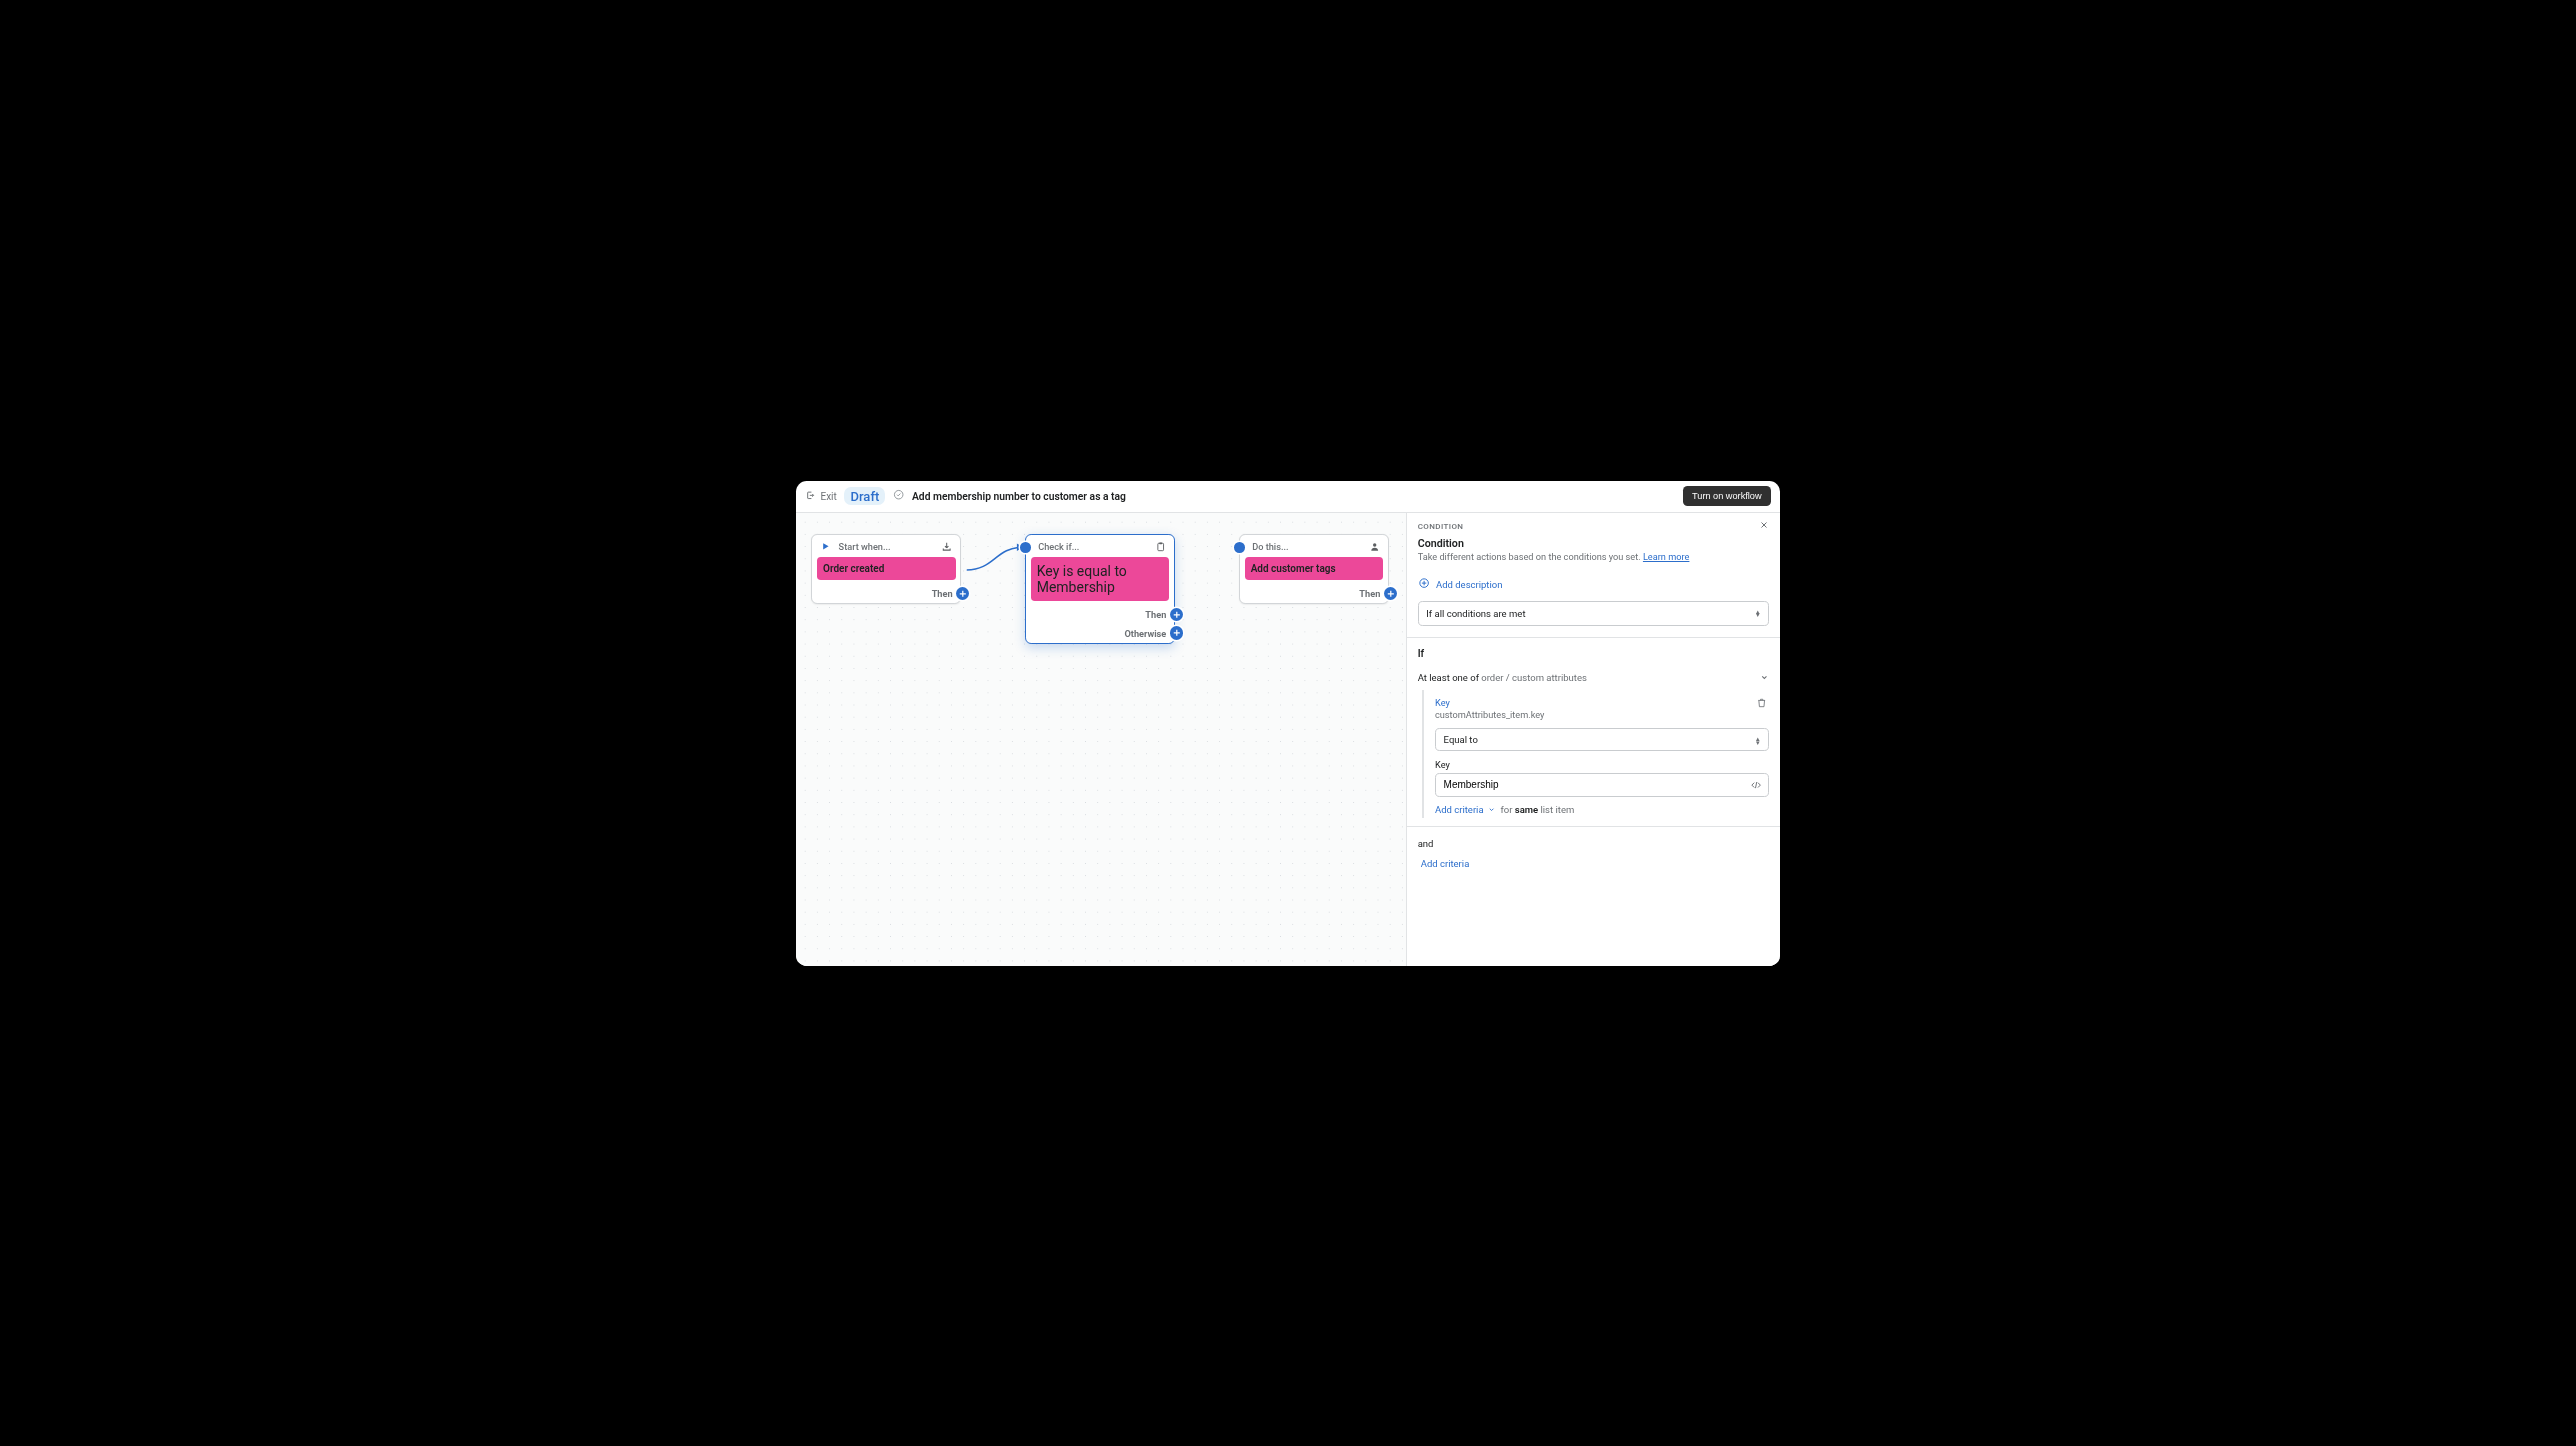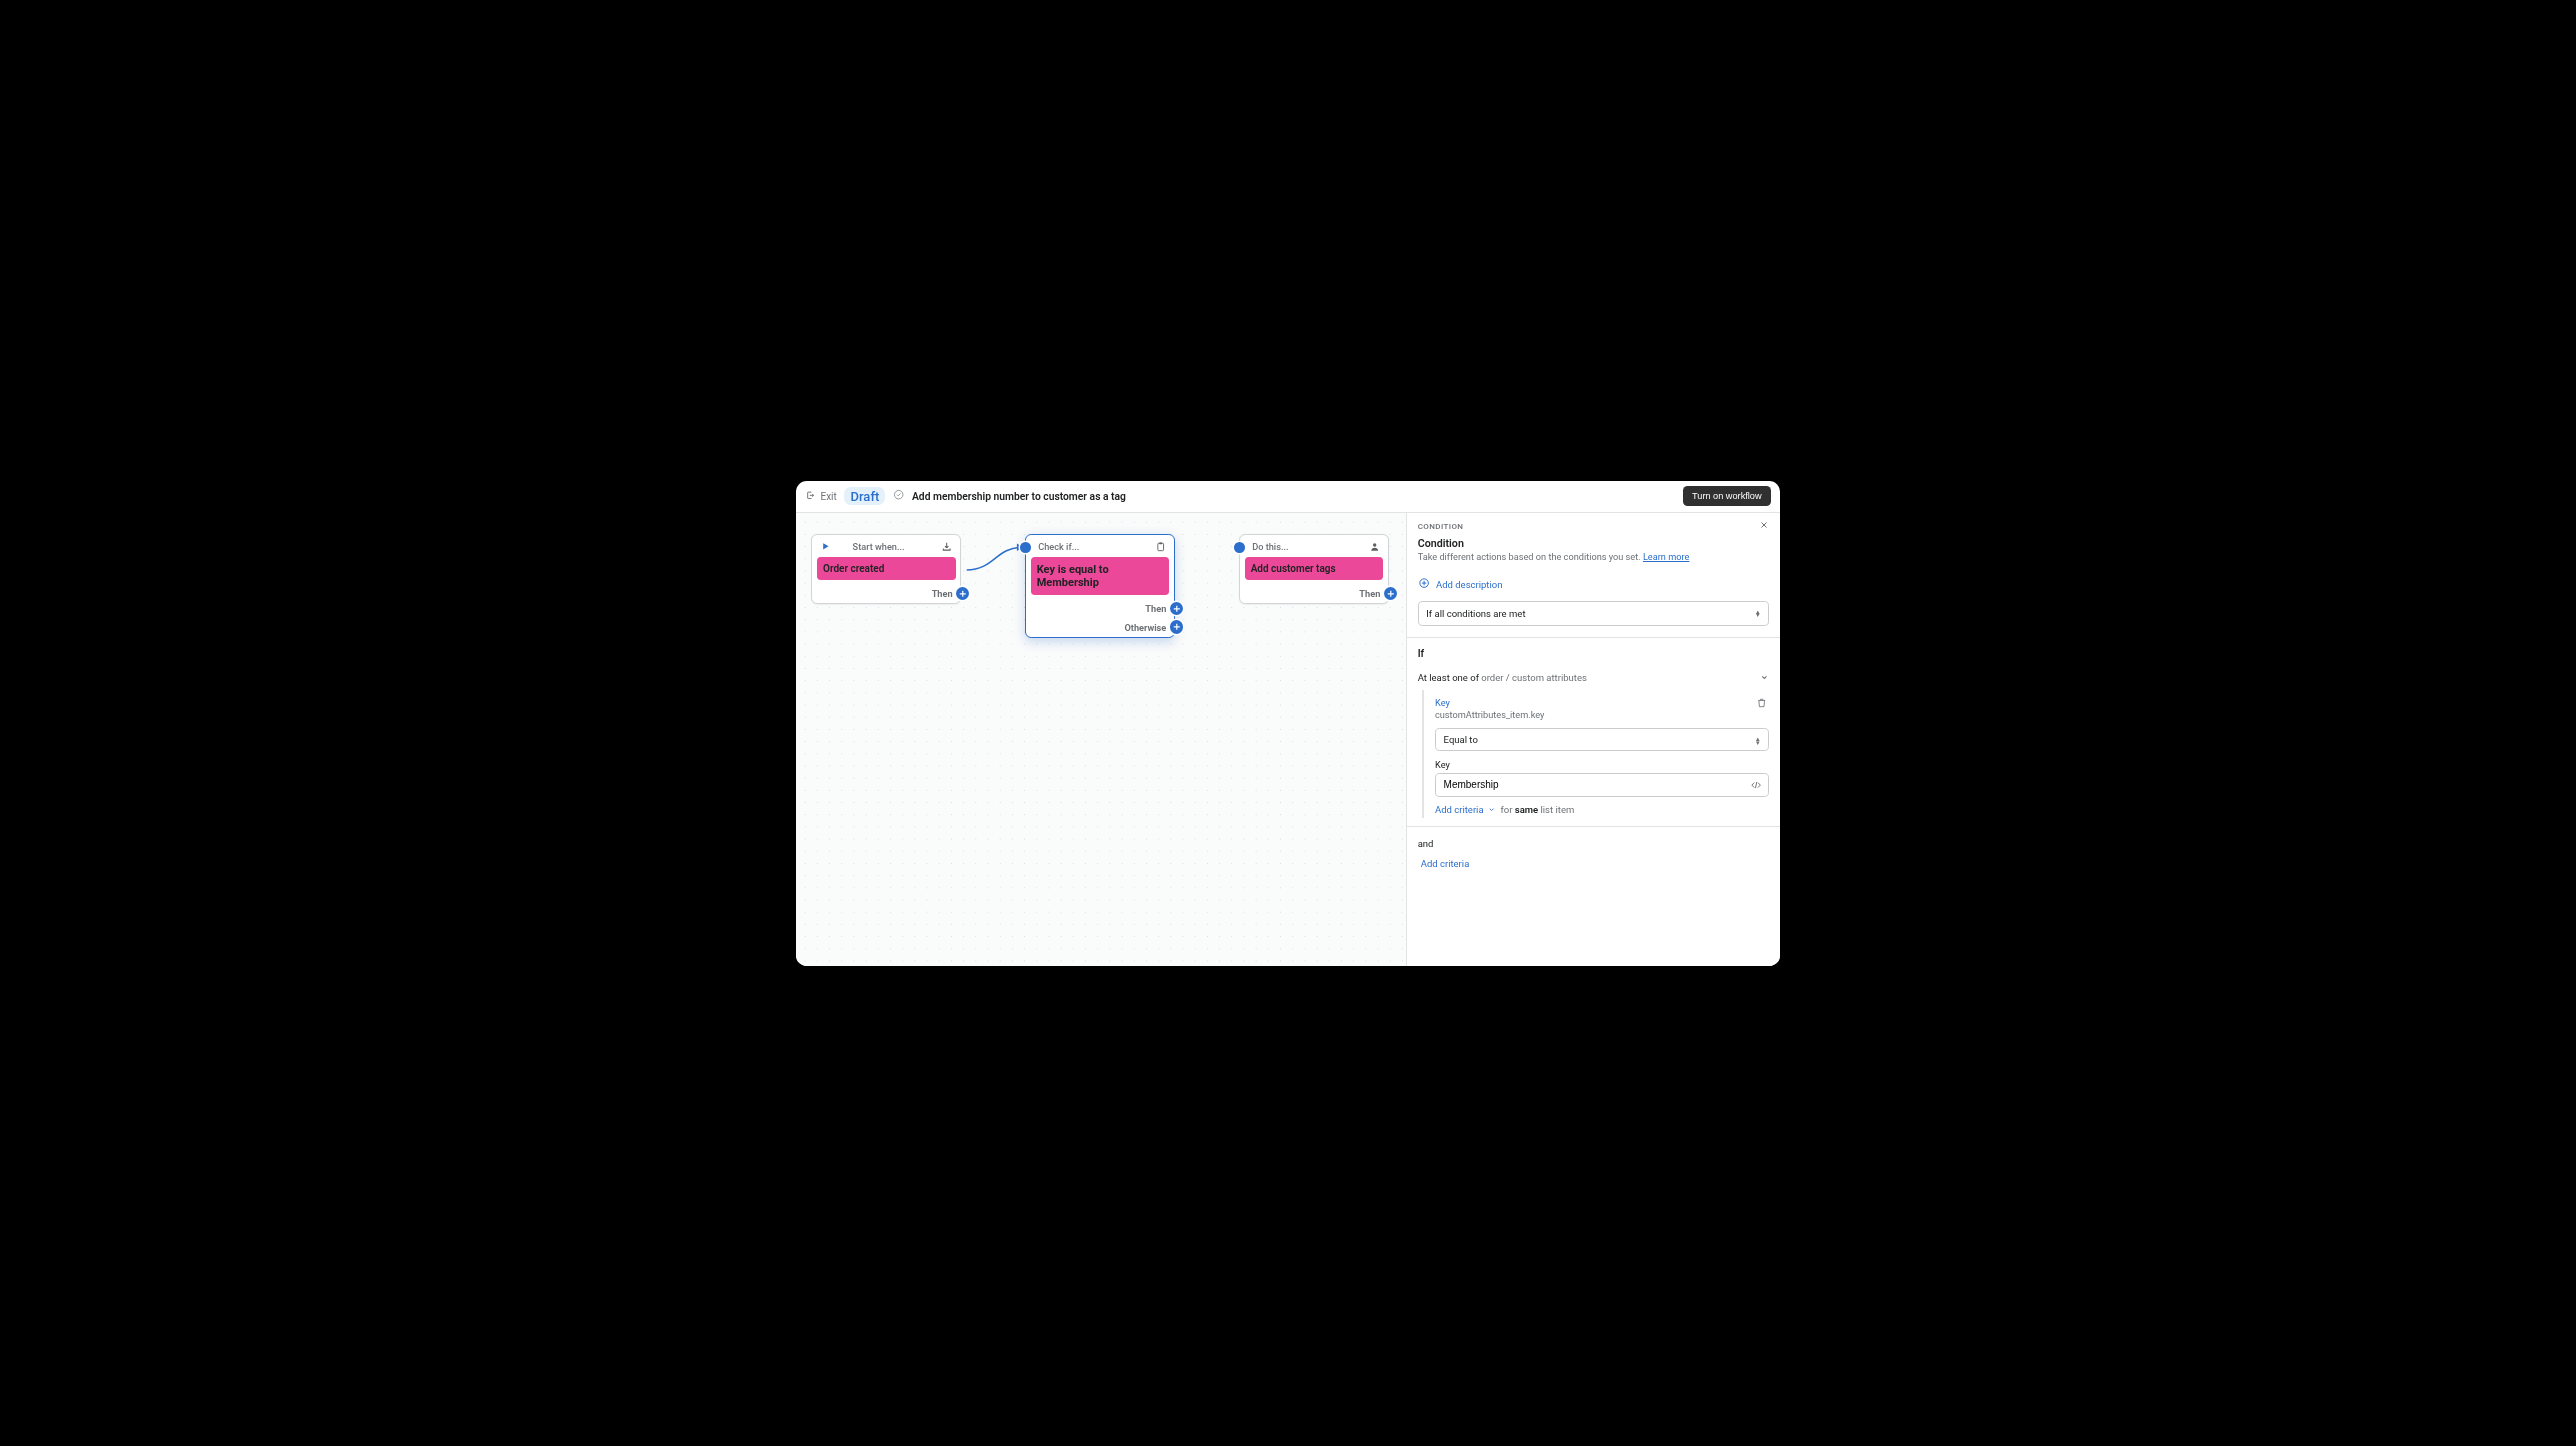--- a/index.html
+++ b/index.html
@@ -87,39 +87,39 @@
     box-shadow: 0 0.8px 1.5px rgba(0,0,0,0.06);
   }
   .node.selected {
     border: 1.5px solid #2c6ecb;
     box-shadow: 0 3.1px 10.7px rgba(44,110,203,0.25);
   }
   .node-head {
     display: flex;
     align-items: center;
     padding: 6.1px 7.6px 4.6px 7.6px;
-    gap: 22px;
+    gap: 8px;
   }
   .node-head .lead-icon { color: #2c6ecb; display:flex; }
   .node-head-label {
     flex: 1;
     font-size: 9.2px;
     color: #6d7175;
     font-weight: 500;
   }
   .node-head .tail-icon { color: #5c5f62; display:flex; }
   .node-body {
     background: #ec4899;
     margin: 0 4.6px 4.6px 4.6px;
     border-radius: 3.8px;
     padding: 6.1px 6.1px;
     font-size: 10px;
     font-weight: 600;
   }
-  .node-body.light { font-weight: 700; font-size: 11px; color: #202223; }
+  .node-body.light { font-weight: 400; font-size: 14px; color: #202223; }
   .node-row {
     display: flex;
     justify-content: flex-end;
     align-items: center;
     padding: 3.1px 4.6px 4.6px 4.6px;
     position: relative;
   }
   .node-row-label {
     font-size: 9.2px;
     color: #6d7175;

